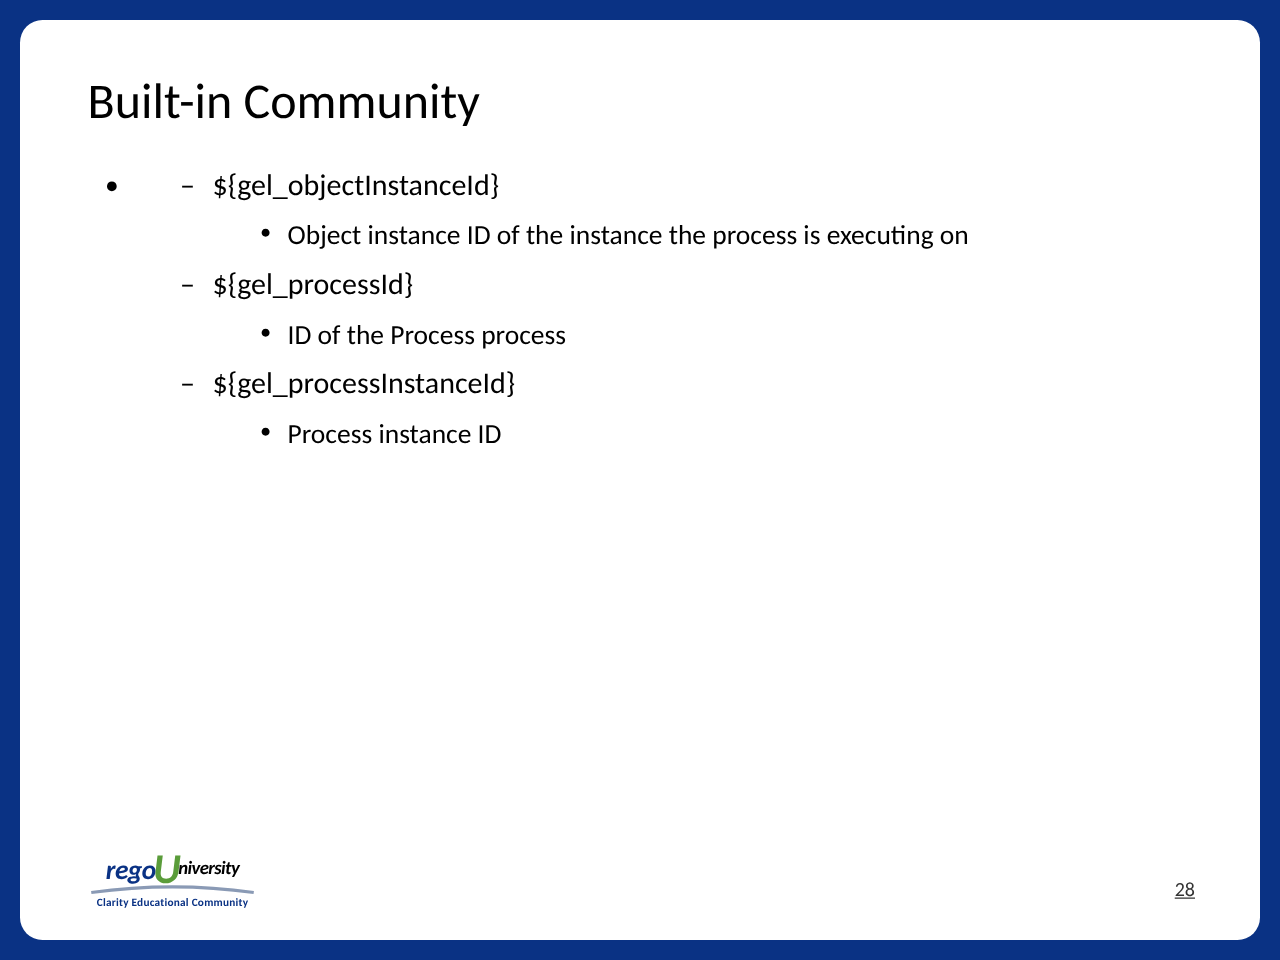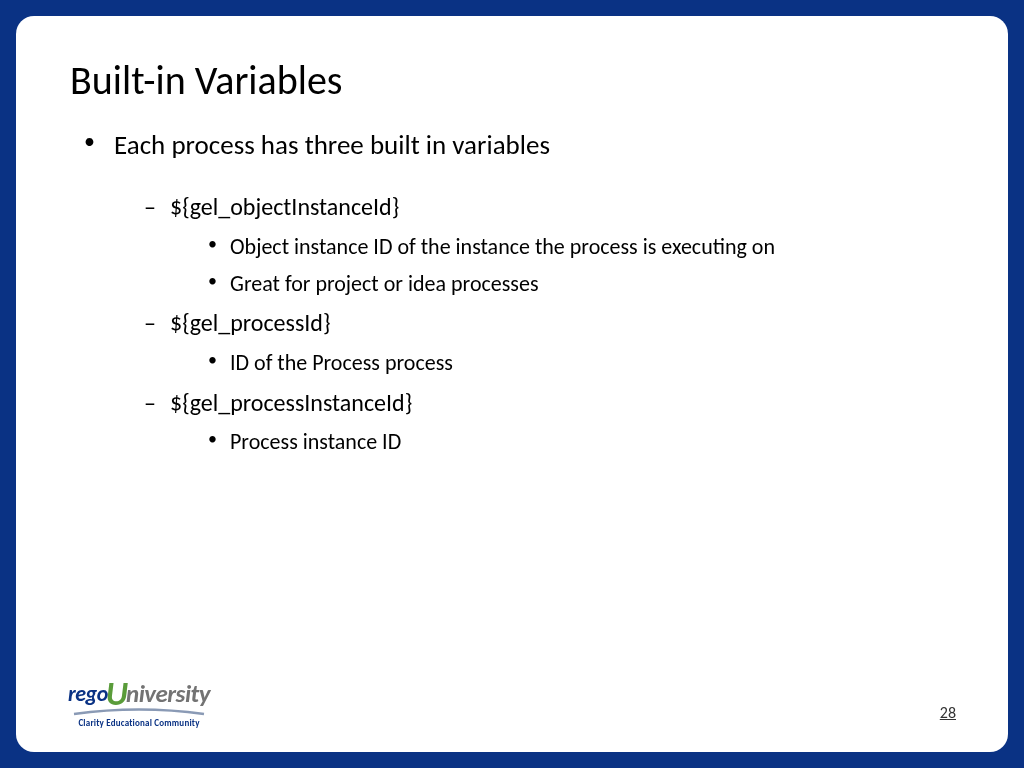--- a/index.html
+++ b/index.html
@@ -113,24 +113,24 @@
     }
     .logo-u {
       font-size: 34px;
       font-weight: bold;
       font-style: italic;
       color: #5a9c3a;
       line-height: 0.8;
       margin: 0 -2px;
     }
     .logo-niversity {
-      font-size: 25px;
+      font-size: 15px;
       font-weight: bold;
       font-style: italic;
-      color: #737373;
+      color: #000000;
       letter-spacing: -0.5px;
     }
     .logo-swoosh {
       width: 140px;
       height: 10px;
       margin-top: -2px;
     }
     .logo-tagline {
       font-size: 9px;
       color: #0a3284;
@@ -142,31 +142,29 @@
       font-size: 16px;
       color: #333;
       margin-bottom: 6px;
       text-decoration: underline;
     }
   </style>
 </head>
 <body>
 
 <div class="slide">
-  <h1 class="title">Built-in Variables</h1>
+  <h1 class="title">Built-in Community</h1>
 
   <ul class="level1">
     <li>
-      <span>Each process has three built in variables</span>
       <ul class="level2">
         <li>
           <span>${gel_objectInstanceId}</span>
           <ul class="level3">
             <li><span>Object instance ID of the instance the process is executing on</span></li>
-            <li><span>Great for project or idea processes</span></li>
           </ul>
         </li>
         <li>
           <span>${gel_processId}</span>
           <ul class="level3">
             <li><span>ID of the Process process</span></li>
           </ul>
         </li>
         <li>
           <span>${gel_processInstanceId}</span>

